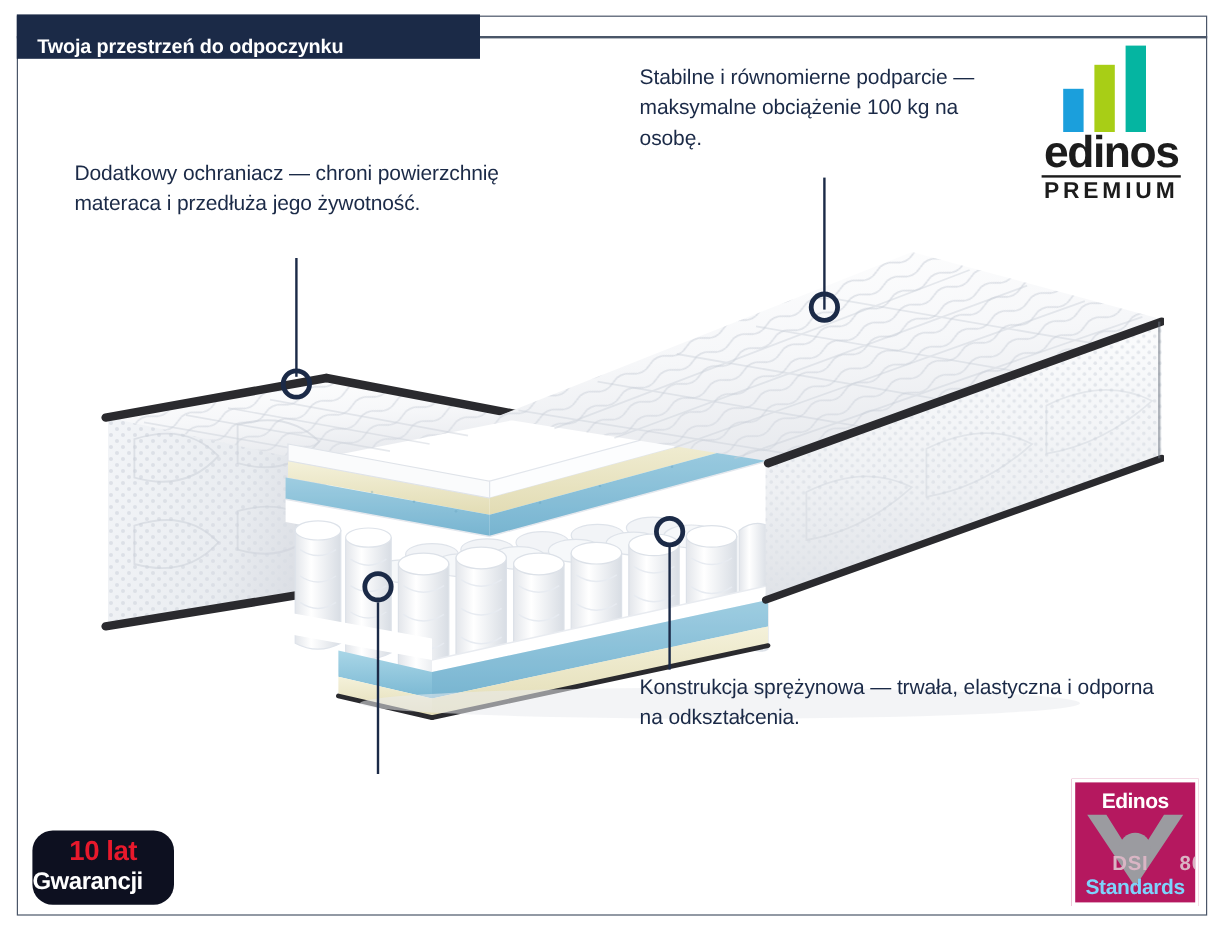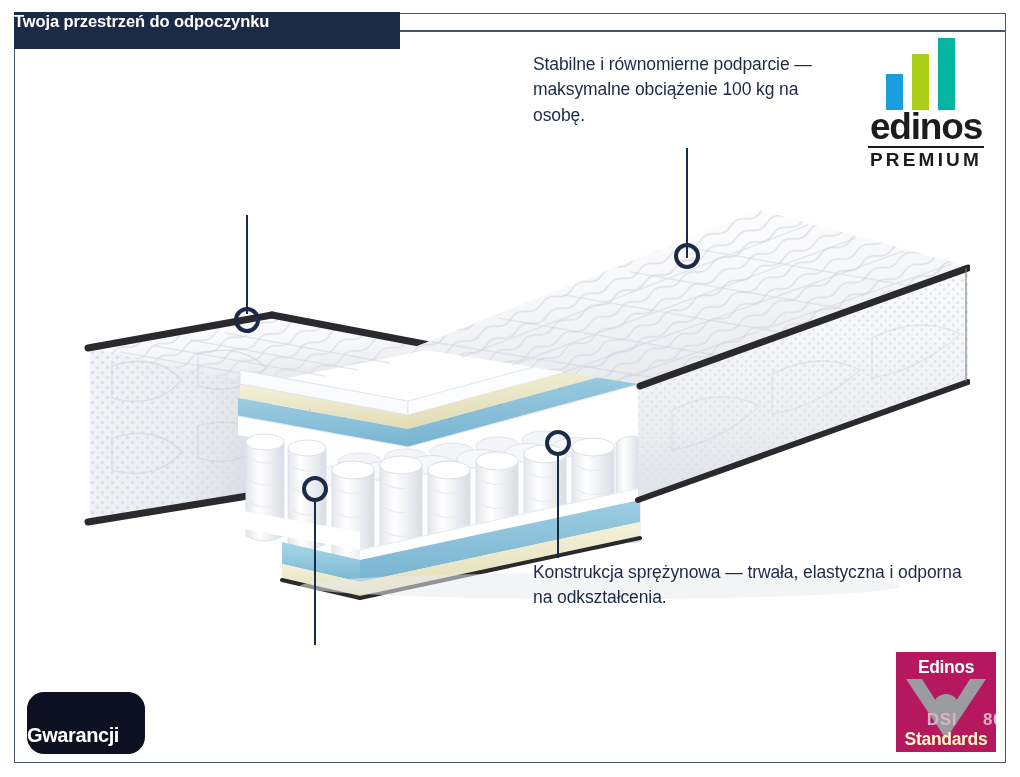--- a/index.html
+++ b/index.html
@@ -38,21 +38,22 @@
     background: #4a5668;
   }
   .header-bar {
     position: absolute;
     left: 14px;
     top: 12px;
     width: 386px;
     height: 37px;
     background: #1b2a47;
     display: flex;
-    align-items: flex-start;
+    align-items: flex-end;
+    padding-left: 17px;
     box-sizing: border-box;
   }
   .header-title {
     color: #ffffff;
     font-size: 16.5px;
     font-weight: bold;
     letter-spacing: -0.1px;
     white-space: nowrap;
   }
   
@@ -224,21 +225,21 @@
     letter-spacing: 0.6px;
     z-index: 2;
     padding-left: 24px;
   }
   .dsi-mid .gap { display: inline-block; width: 26px; }
   .dsi-bot {
     position: absolute;
     left: 0; top: 77px;
     width: 100px;
     text-align: center;
-    color: #fef9c3;
+    color: #7dd3fc;
     font-size: 17.5px;
     font-weight: bold;
     letter-spacing: -0.3px;
     z-index: 3;
   }
 </style>
 </head>
 <body>
 
 <div id="canvas">
@@ -464,20 +465,21 @@
 
     <ellipse cx="540" cy="416" rx="300" ry="13" fill="#e9ebef" opacity="0.55"></ellipse>
   </svg>
 
   <div class="frame"></div>
   <div class="header-line"></div>
   <div class="header-bar">
     <span class="header-title">Twoja przestrzeń do odpoczynku</span>
   </div>
 
+  <div class="callout" id="callout-protector">Dodatkowy ochraniacz — chroni powierzchnię materaca i przedłuża jego żywotność.</div>
   <div class="leader" style="left:246px; top:215px; height:99px;"></div>
   <div class="ring" style="left:234px; top:307px;"></div>
 
   <div class="callout" id="callout-support">Stabilne i równomierne podparcie — maksymalne obciążenie 100 kg na osobę.</div>
   <div class="leader" style="left:686px; top:148px; height:110px;"></div>
   <div class="ring" style="left:674px; top:243px;"></div>
 
   <div class="callout" id="callout-springs">Konstrukcja sprężynowa — trwała, elastyczna i odporna na odkształcenia.</div>
   <div class="leader" style="left:557px; top:455px; height:103px;"></div>
   <div class="ring" style="left:545px; top:430px;"></div>
@@ -490,20 +492,21 @@
       <div class="logo-bar b1"></div>
       <div class="logo-bar b2"></div>
       <div class="logo-bar b3"></div>
     </div>
     <div class="logo-word">edinos</div>
     <div class="logo-rule"></div>
     <div class="logo-sub">PREMIUM</div>
   </div>
 
   <div class="warranty">
+    <div class="warranty-top">10 lat</div>
     <div class="warranty-bottom">Gwarancji</div>
   </div>
 
   <div class="dsi">
     <div class="dsi-top">Edinos</div>
     <svg class="dsi-v" viewBox="0 0 84 64" xmlns="http://www.w3.org/2000/svg">
       <path d="M2 2 L42 62 L82 2 L66 2 L42 40 L18 2 Z" fill="#9b9ba0"></path>
       <circle cx="42" cy="30" r="13" fill="#9b9ba0"></circle>
     </svg>
     <div class="dsi-mid">

